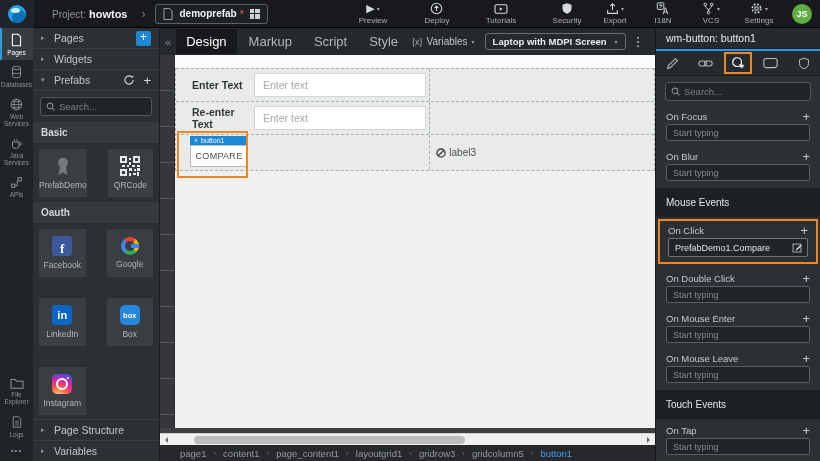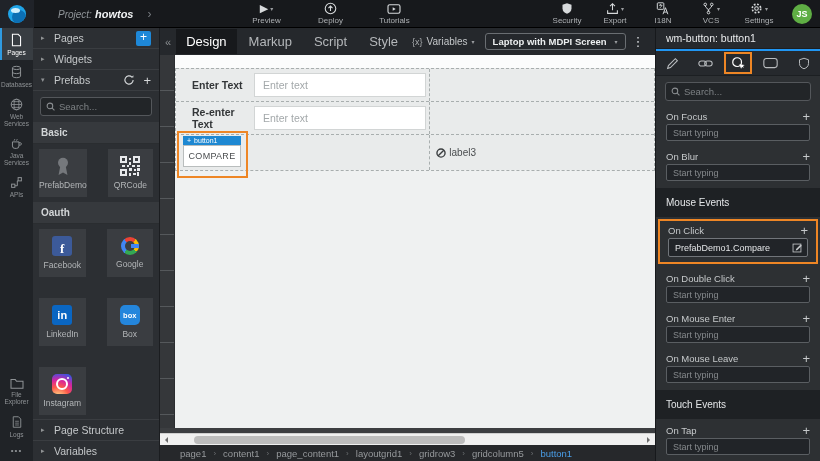--- a/index.html
+++ b/index.html
@@ -6,21 +6,21 @@
   html,body { background:#111; }
   body { font-family: "Liberation Sans", "DejaVu Sans", sans-serif; }
   .app { position:relative; width:820px; height:461px; overflow:hidden; background:#2d3033; color:#c9ccce; font-size:11px; }
 
   
   .topbar { height:28px; background:#17191c; display:flex; align-items:center; border-bottom:1px solid #000; }
   .logo-box { width:34px; height:28px; background:#202329; display:flex; align-items:center; justify-content:center; flex:0 0 auto; }
   .logo { width:18px; height:18px; border-radius:50%; background:#1fa4e8; position:relative; overflow:hidden; }
   .logo::after { content:""; position:absolute; left:4px; top:5px; width:14px; height:14px; border-radius:50%; background:#0c6fb4; }
   .logo::before { content:""; position:absolute; left:3px; top:3px; width:9px; height:5px; border-radius:50%; background:#cfeefc; z-index:1; }
-  .proj { margin-left:24px; white-space:nowrap;font-style:italic; }
+  .proj { margin-left:18px; white-space:nowrap; }
   .proj .plabel { color:#8f9498; font-size:10px; }
   .proj .pname { color:#f2f4f5; font-weight:bold; font-size:11px; }
   .tb-sep { color:#777b7f; margin:0 10px 0 14px; font-size:12px; }
   .page-tab { display:flex; align-items:center; gap:6px; border:1px solid #5c6064; border-radius:3px; height:20px; padding:0 7px; background:#1d2024; }
   .page-tab .tname { color:#f0f2f3; font-size:10px; font-weight:bold; }
   .page-tab .dirty { color:#e2604c; font-size:11px; margin-left:-3px; }
   .gridicon { width:10px; height:10px; display:grid; grid-template-columns:1fr 1fr; gap:1px; }
   .gridicon i { background:#cfd2d4; }
   .tb-act { display:flex; flex-direction:column; align-items:center; justify-content:center; gap:1px; color:#b8bbbe; cursor:pointer; min-width:38px; }
   .tb-act .lab { font-size:8px; color:#aeb1b4; white-space:nowrap; }
@@ -90,21 +90,21 @@
   .page-top { height:13px; background:#fbfcfc; }
   .gridrows { border:1px dashed #a8aeae; border-top:none; }
   .grow { display:flex; background:#e9ebeb; border-top:1px dashed #a8aeae; min-height:33px; position:relative; }
   .grow + .grow { border-top:1px dashed #a8aeae; }
   .gcell-l { width:53%; display:flex; align-items:center; padding-left:16px; }
   .gcell-r { flex:1; border-left:1px dashed #a8aeae; display:flex; align-items:center; padding-left:6px; }
   .flabel { width:62px; flex:0 0 62px; color:#333638; font-size:10.5px; font-weight:bold; }
   .ftext { width:172px; height:24px; background:#fff; border:1px solid #d2d5d5; padding:0 8px; font-size:10.5px; color:#444; font-family:inherit; outline:none; }
   .ftext::placeholder { color:#a3a8aa; }
   .row3 { min-height:36px; }
-  .btn-widget { position:absolute; left:7px; top:1px; z-index:2; }
+  .btn-widget { position:absolute; left:14px; top:1px; z-index:2; }
   .sel-tag { background:#1e88d2; color:#fff; font-size:7px; padding:1px 5px 1px 4px; display:flex; gap:3px; align-items:center; width:58px; }
   .cmp-btn { background:#fff; border:1px solid #b9bdbd; color:#4a4d4f; font-size:9px; padding:5px 0; width:58px; text-align:center; cursor:pointer; letter-spacing:.3px; }
   .annot-canvas { position:absolute; left:1px; top:-4px; width:71px; height:47px; border:2px solid #ee8625; z-index:3; pointer-events:none; }
   .label3 { display:flex; align-items:center; gap:3px; color:#4a4d4f; font-size:10px; }
 
   .hscroll { height:12px; background:#f0f0f0; border-top:1px solid #cfcfcf; display:flex; align-items:center; flex:0 0 auto; padding:0 2px; }
   .harrow { width:0; height:0; border:3px solid transparent; cursor:pointer; }
   .harrow.l { border-right-color:#6b6b6b; }
   .harrow.r { border-left-color:#6b6b6b; }
   .htrack { flex:1; height:8px; margin:0 2px; position:relative; }
@@ -144,20 +144,33 @@
 
   <div class="topbar">
     <div class="logo-box">
         <div class="logo"></div>
       </div>
     <div class="proj">
       <span class="plabel">Project:</span>
       <span class="pname">howtos</span>
     </div>
     <span class="tb-sep">›</span>
+    <div class="page-tab">
+      <svg class="i" width="10" height="12" viewBox="0 0 10 12">
+          <path d="M1 .5h5.5L9 3v8.5H1z" fill="none" stroke="#9aa0a4"></path>
+        </svg>
+      <span class="tname">demoprefab</span>
+      <span class="dirty">*</span>
+      <span class="gridicon">
+          <i></i>
+          <i></i>
+          <i></i>
+          <i></i>
+        </span>
+    </div>
 
     <div class="tb-left-group">
       <div class="tb-act">
         <span class="ic">
             <span style="font-size:11px;">▶</span>
             <span class="caret">▾</span>
           </span>
         <span class="lab">Preview</span>
       </div>
       <div class="tb-act">

